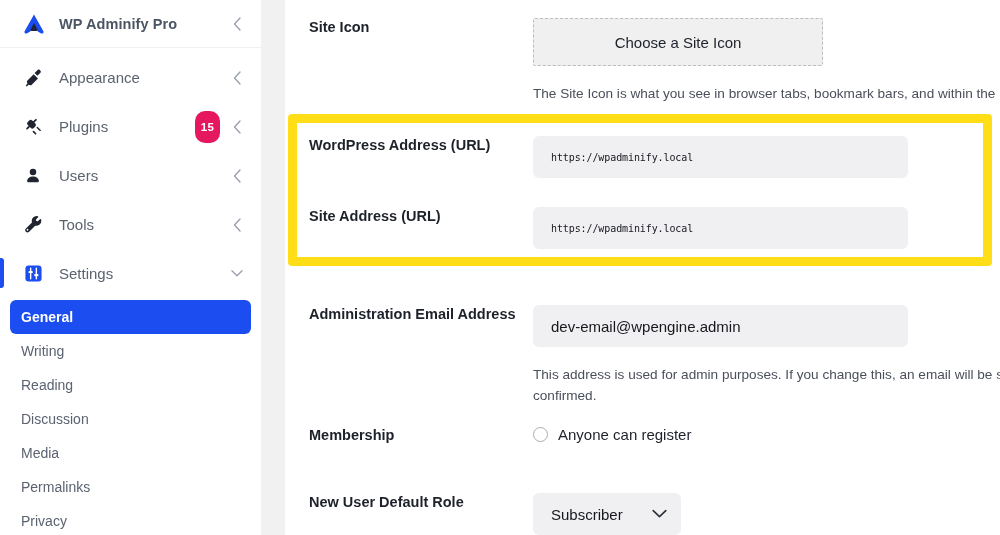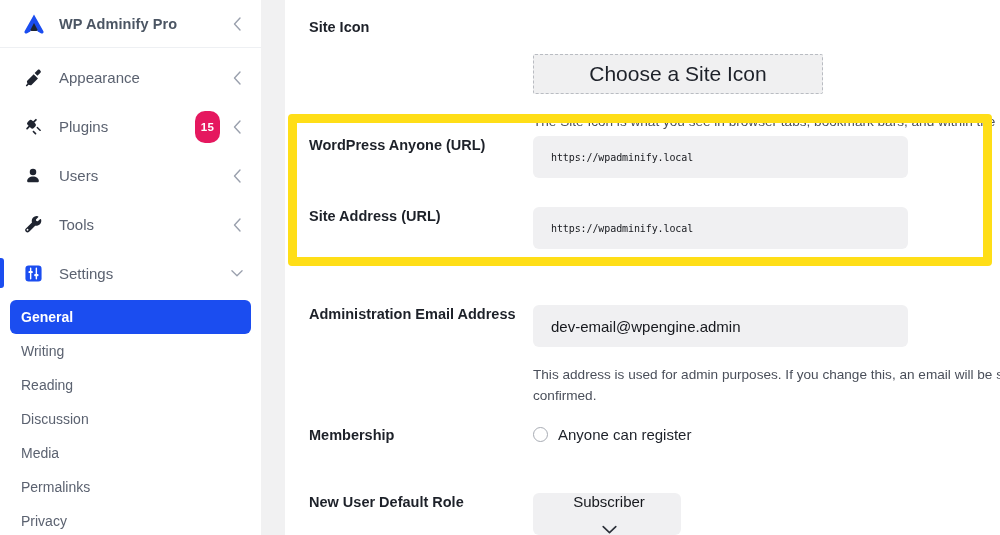--- a/index.html
+++ b/index.html
@@ -135,29 +135,28 @@
     left: 0; top: 0;
     width: 215px;
     font-size: 14.5px;
     font-weight: 700;
     color: #1d2129;
     line-height: 1.3;
   }
   .field-control { margin-left: 224px; }
 
   .btn-dashed {
-    width: 290px; height: 40px;
+    width: 290px; height: 48px;
     background: #f0f0f1;
     border: 1px dashed #b9bcc2;
     border-radius: 2px;
     display: flex; align-items: center; justify-content: center;
-    font-size: 21px;
+    font-size: 15px;
     color: #1d2129;
     cursor: pointer;
-    margin-top: 36px;
   }
   .help-text {
     font-size: 13.6px;
     color: #4a4f5a;
     line-height: 1.55;
     white-space: nowrap;
   }
   .help-text.wrap { white-space: normal; width: 545px; }
 
   .text-input {
@@ -191,21 +190,20 @@
   .select-box {
     width: 148px; height: 42px;
     background: #f0f0f2;
     border: none;
     border-radius: 6px;
     padding: 0 14px 0 18px;
     display: flex; align-items: center; justify-content: space-between;
     font-size: 15px;
     color: #16181d;
     cursor: pointer;
-    flex-direction: column;
   }
   .select-chev { color: #2b2f38; display: flex; align-items: center; }
 
   
   .highlight-box {
     position: absolute;
     left: 288px; top: 114px;
     width: 704px; height: 152px;
     border: 9px solid #ffde17;
     border-radius: 4px;
@@ -335,21 +333,21 @@
 
     <div class="field-row" style="top:18px;">
       <div class="field-label">Site Icon</div>
       <div class="field-control">
         <div class="btn-dashed">Choose a Site Icon</div>
         <div class="help-text" style="margin-top:17px;">The Site Icon is what you see in browser tabs, bookmark bars, and within the</div>
       </div>
     </div>
 
     <div class="field-row" style="top:136px;">
-      <div class="field-label">WordPress Anyone (URL)</div>
+      <div class="field-label">WordPress Address (URL)</div>
       <div class="field-control">
         <div class="text-input mono">https://wpadminify.local</div>
       </div>
     </div>
 
     <div class="field-row" style="top:207px;">
       <div class="field-label">Site Address (URL)</div>
       <div class="field-control">
         <div class="text-input mono">https://wpadminify.local</div>
       </div>

